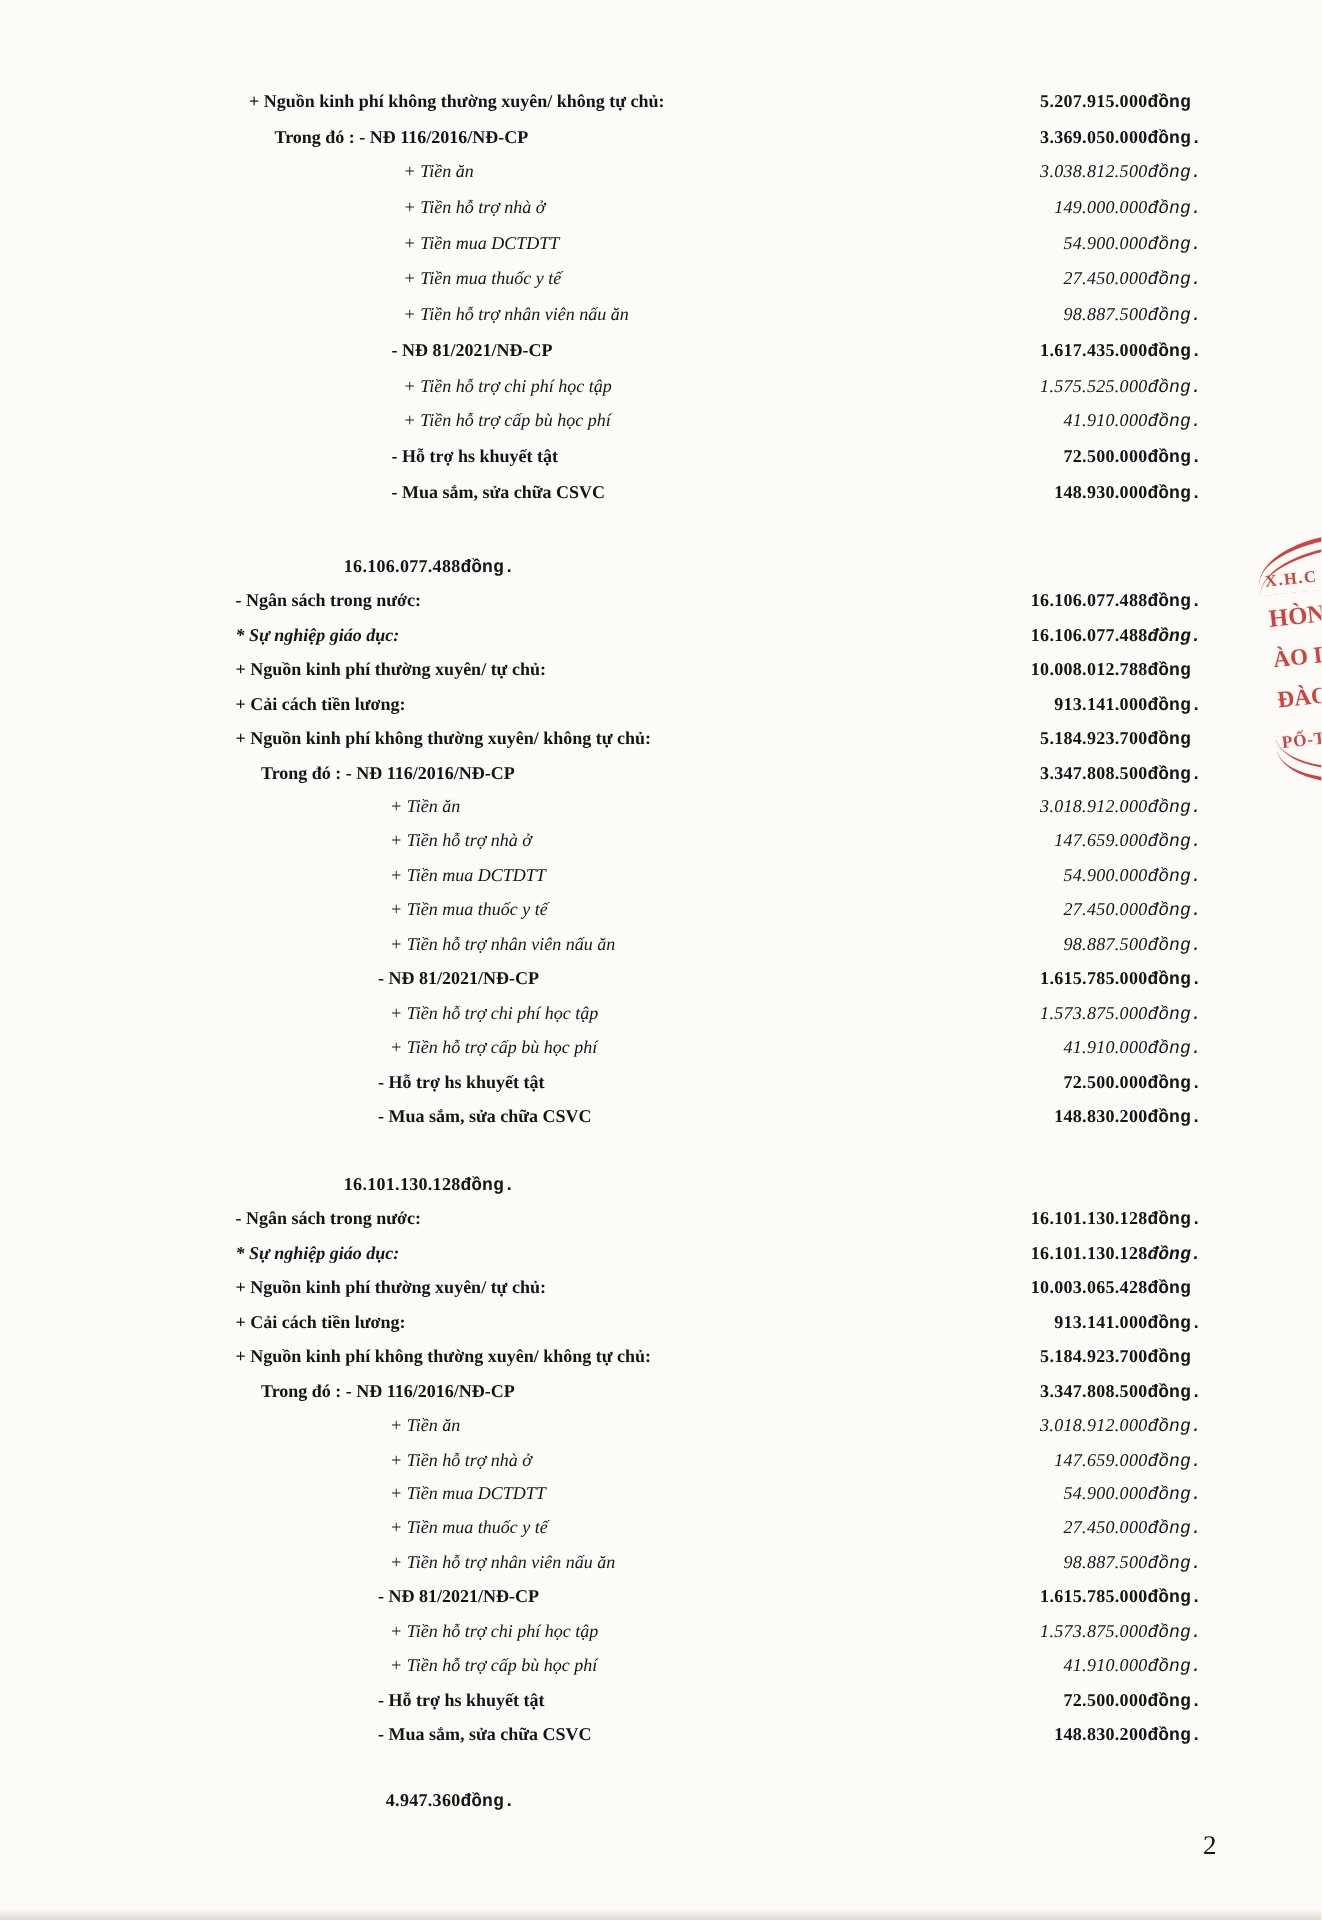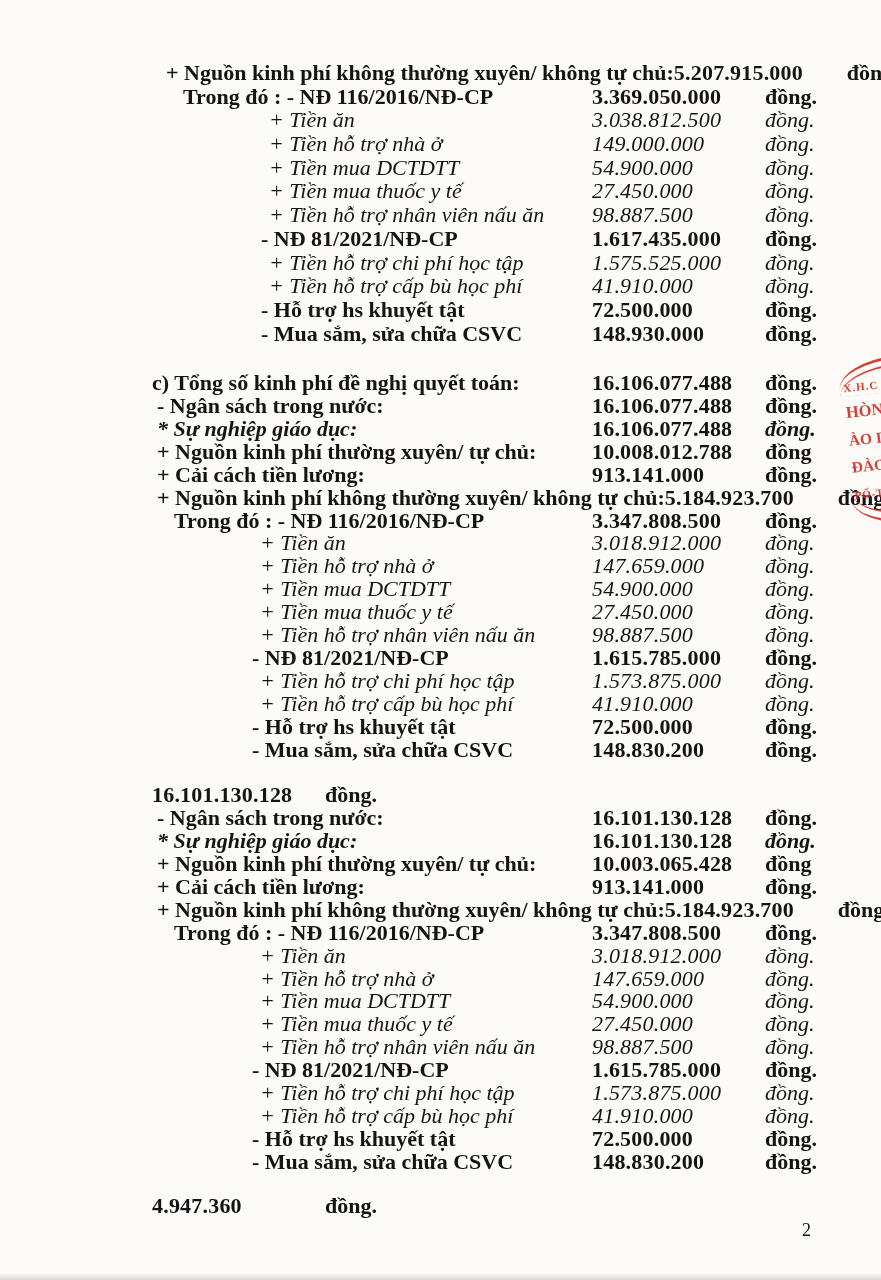--- a/index.html
+++ b/index.html
@@ -7,26 +7,26 @@
     width:881px;height:1280px;position:relative;overflow:hidden;
     background:#fcfbf8;
     font-family:"Liberation Serif","DejaVu Serif",serif;
     color:#141414;
   }
   .doc{position:absolute;left:152px;top:60px;right:58px;}
   .sec{margin:0;}
   .sec-top{margin-left:9px;margin-bottom:26px;}
   .sec-c{margin-bottom:23px;}
   .sec-d{margin-bottom:21px;}
-  .row{display:flex;align-items:baseline;white-space:nowrap;font-size:22px;}
+  .row{display:flex;align-items:baseline;white-space:nowrap;font-size:12px;}
   .sec-top .row{height:23.7px;}
   .sec-c .row,.sec-d .row,.sec-e .row{height:22.9px;}
   .label{flex:1;overflow:visible;}
-  .value{flex:none;width:155px;text-align:left;letter-spacing:0.2px;}
-  .unit{flex:none;width:58px;margin-left:18px;}
+  .value{flex:none;width:155px;text-align:right;letter-spacing:0.2px;}
+  .unit{flex:none;width:58px;font-family:Liberation Mono, monospace;}
   .ind-0{padding-left:0;}
   .ind-1{padding-left:5px;}
   .ind-2{padding-left:22px;}
   .ind-3{padding-left:100px;}
   .ind-4{padding-left:108px;}
   .style-bold{font-weight:bold;}
   .style-italic{font-style:italic;}
   .style-bolditalic{font-weight:bold;}
   .style-bolditalic .label{font-style:italic;}
   .style-bolditalic .unit{font-style:italic;font-weight:600;}
@@ -126,21 +126,20 @@
   </div>
 
   <div class="row style-bold">
     <span class="label ind-3">- Mua sắm, sửa chữa CSVC</span>
     <span class="value">148.930.000</span>
     <span class="unit">đồng.</span>
   </div>
 </div>
     <div class="sec sec-c">
   <div class="row style-bold">
-    <span class="label ind-0">c) Tổng số kinh phí đề nghị quyết toán:</span>
     <span class="value">16.106.077.488</span>
     <span class="unit">đồng.</span>
   </div>
 
   <div class="row style-bold">
     <span class="label ind-1">- Ngân sách trong nước:</span>
     <span class="value">16.106.077.488</span>
     <span class="unit">đồng.</span>
   </div>
 

